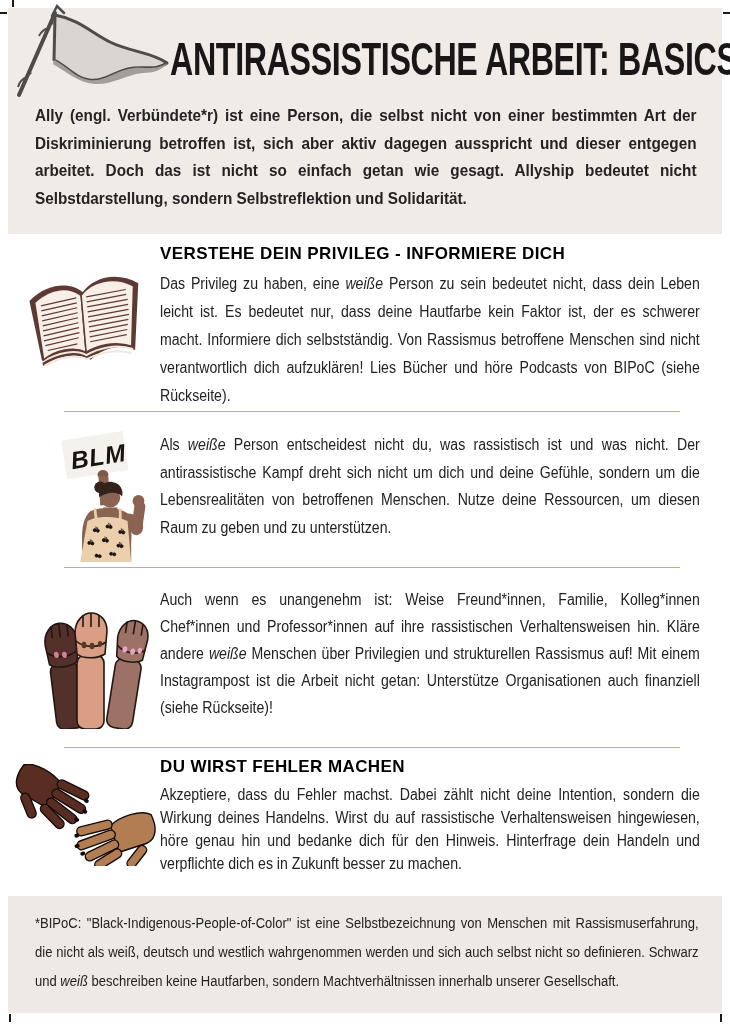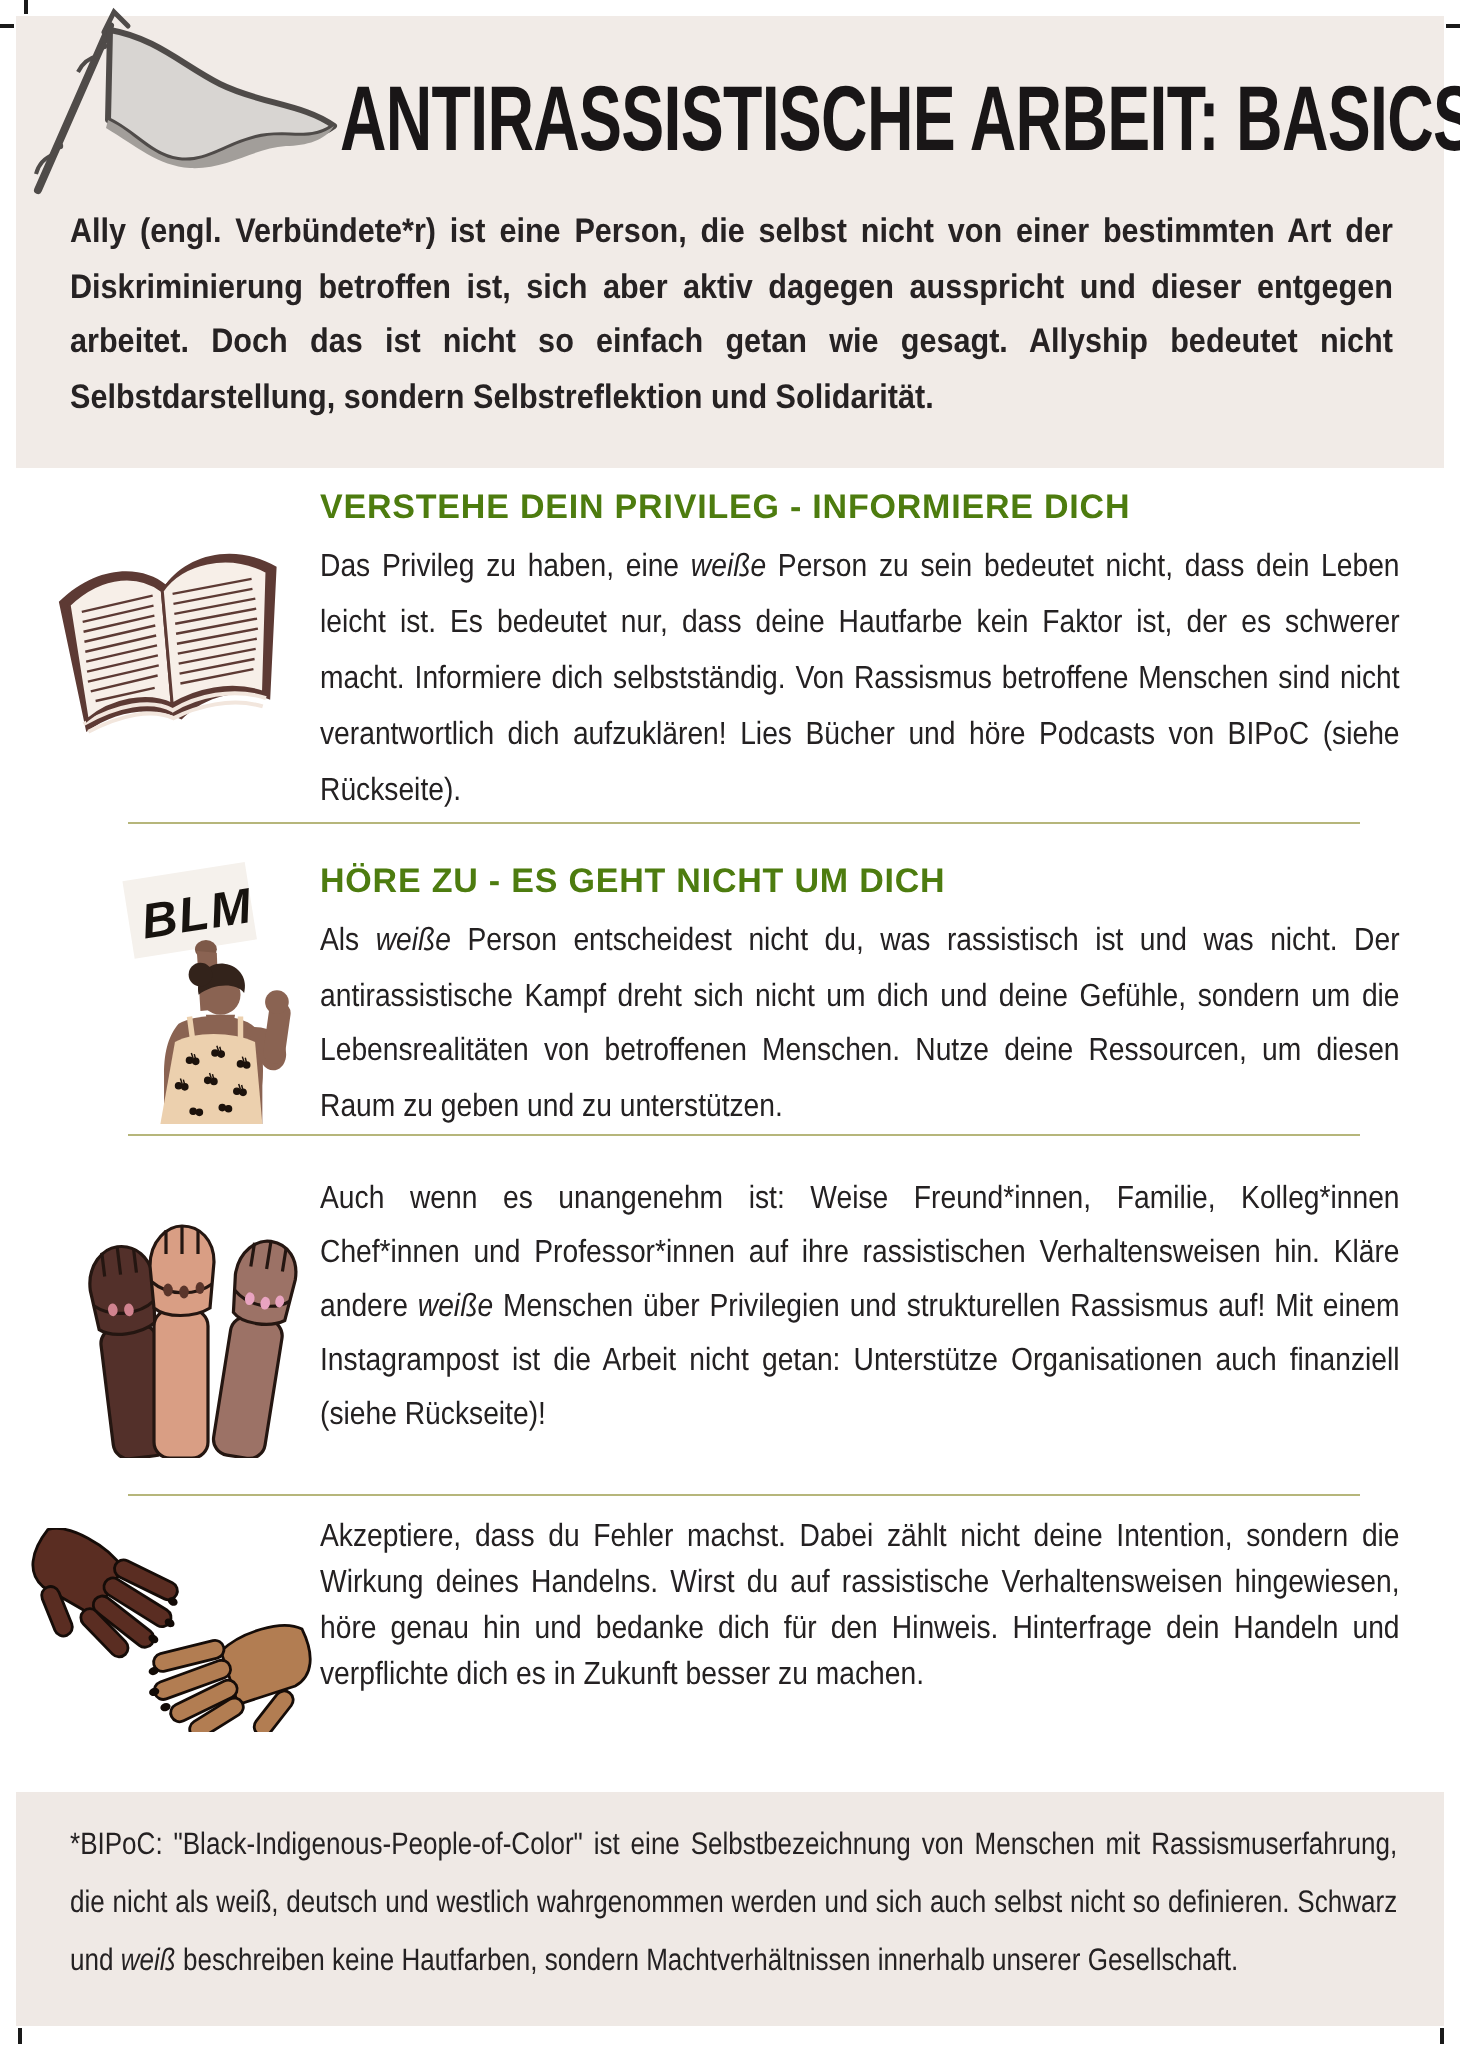--- a/index.html
+++ b/index.html
@@ -3,21 +3,21 @@
 <meta charset="utf-8">
 <style>
   html,body{margin:0;padding:0;}
   body{width:730px;height:1024px;background:#ffffff;font-family:"Liberation Sans",sans-serif;position:relative;overflow:hidden;}
   .panel{position:absolute;left:8px;width:714px;background:#f1ebe7;}
   .header-panel{top:8px;height:226px;}
   .footer-panel{top:896px;height:117px;background:#efe9e5;}
   .page-title{position:absolute;left:170px;top:36px;margin:0;font-size:46px;font-weight:800;line-height:1;color:#191617;white-space:nowrap;transform:scaleX(0.70);transform-origin:0 0;letter-spacing:-0.5px;}
   .intro{position:absolute;left:35px;top:102px;width:735px;transform:scaleX(0.90);transform-origin:0 0;font-size:17px;font-weight:700;line-height:27.5px;color:#262223;text-align:justify;margin:0;}
   .sec{position:absolute;left:160px;width:540px;}
-  .sec h2{margin:0 0 6px 0;font-size:17px;font-weight:700;line-height:20px;letter-spacing:.4px;color:#4d7c0f;}
+  .sec h2{margin:0 0 6px 0;font-size:17px;font-weight:700;line-height:20px;letter-spacing:.4px;color:#000000;}
   .body{font-size:16px;color:#242122;text-align:justify;transform-origin:0 0;margin:0;width:612px;transform:scaleX(0.882);}
   .b1{line-height:28px;} .b2{line-height:27.5px;} .b3{line-height:27px;} .b4{line-height:23px;}
   #s1{top:244px;} #s2{top:431px;} #s3{top:586px;} #s4{top:757px;}
   .sep{position:absolute;left:64px;width:616px;height:0;border:0;border-top:1.6px solid #b6b67b;margin:0;}
   #sep1{top:411px;} #sep2{top:567px;} #sep3{top:747px;}
   .footnote{position:absolute;left:35px;top:908px;width:790px;transform:scaleX(0.84);transform-origin:0 0;font-size:15.5px;line-height:29px;color:#242122;text-align:justify;margin:0;}
   .icon-box{position:absolute;}
   #flag-box{left:6px;top:3px;width:170px;height:96px;}
   #book-box{left:20px;top:266px;width:135px;height:125px;}
   #blm-box{left:50px;top:430px;width:105px;height:132px;}
@@ -118,21 +118,20 @@
           <circle cx="73.4" cy="127.6" r="1.7"></circle>
           <path d="M71,123 l1,3 M72.6,123.6 l0.8,3" fill="none"></path>
         <circle cx="46" cy="138" r="1.7"></circle>
           <circle cx="49.4" cy="138.6" r="1.7"></circle>
         <circle cx="62" cy="136" r="1.7"></circle>
           <circle cx="65.4" cy="136.6" r="1.7"></circle>
       </g>
     </svg>
   </div>
   <section class="sec" id="s2">
-    <h2>HÖRE ZU - ES GEHT NICHT UM DICH</h2>
     <p class="body b2"><span>Als </span><i>weiße</i><span> Person entscheidest nicht du, was rassistisch ist und was nicht. Der antirassistische Kampf dreht sich nicht um dich und deine Gefühle, sondern um die Lebensrealitäten von betroffenen Menschen. Nutze deine Ressourcen, um diesen Raum zu geben und zu unterstützen.</span></p>
   </section>
 
   <hr class="sep" id="sep2">
 
   <div class="icon-box" id="fists-box">
     <svg viewBox="0 0 140 132" xmlns="http://www.w3.org/2000/svg">
       <g transform="rotate(-7 46 95)" fill="#53302a" stroke="#241611" stroke-width="1.6">
         <rect x="33" y="66" width="28" height="66" rx="8"></rect>
         <path d="M31,46 C31,33 40,26 47,26 C56,26 63,33 63,44 L61,66 C53,71 39,71 33,66 Z"></path>
@@ -187,19 +186,20 @@
         <rect x="70" y="70" width="36" height="9" rx="4.5" transform="rotate(-8 106 74)"></rect>
         <rect x="76" y="79" width="30" height="9" rx="4.5" transform="rotate(-14 106 83)"></rect>
         <rect x="104" y="82" width="26" height="9" rx="4.5" transform="rotate(-34 130 86)"></rect>
         <ellipse cx="69" cy="55" rx="2.6" ry="2" fill="#120a06" stroke="none"></ellipse>
         <ellipse cx="66" cy="65" rx="2.6" ry="2" fill="#120a06" stroke="none"></ellipse>
         <ellipse cx="69" cy="74" rx="2.6" ry="2" fill="#120a06" stroke="none"></ellipse>
       </g>
     </svg>
   </div>
   <section class="sec" id="s4">
+    <h2>DU WIRST FEHLER MACHEN</h2>
     <p class="body b4"><span>Akzeptiere, dass du Fehler machst. Dabei zählt nicht deine Intention, sondern die Wirkung deines Handelns. Wirst du auf rassistische Verhaltensweisen hingewiesen, höre genau hin und bedanke dich für den Hinweis. Hinterfrage dein Handeln und verpflichte dich es in Zukunft besser zu machen.</span></p>
   </section>
 
   <div class="panel footer-panel"></div>
   <p class="footnote"><span>*BIPoC: "Black-Indigenous-People-of-Color" ist eine Selbstbezeichnung von Menschen mit Rassismuserfahrung, die nicht als weiß, deutsch und westlich wahrgenommen werden und sich auch selbst nicht so definieren. Schwarz und </span><i>weiß</i><span> beschreiben keine Hautfarben, sondern Machtverhältnissen innerhalb unserer Gesellschaft.</span></p>
 
 </div>
 
 </body></html>

